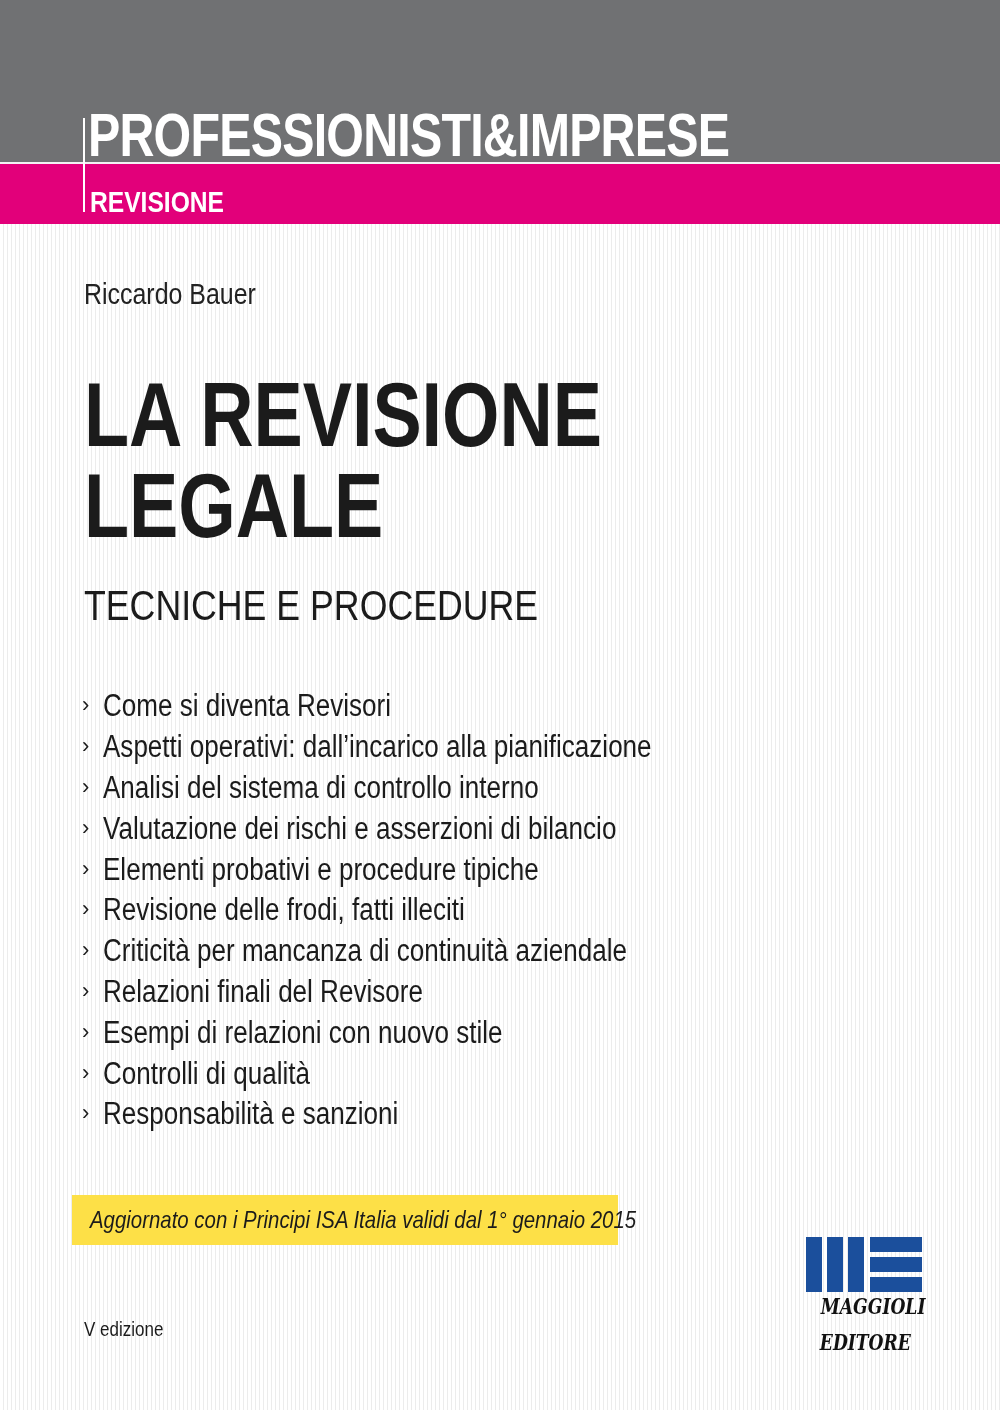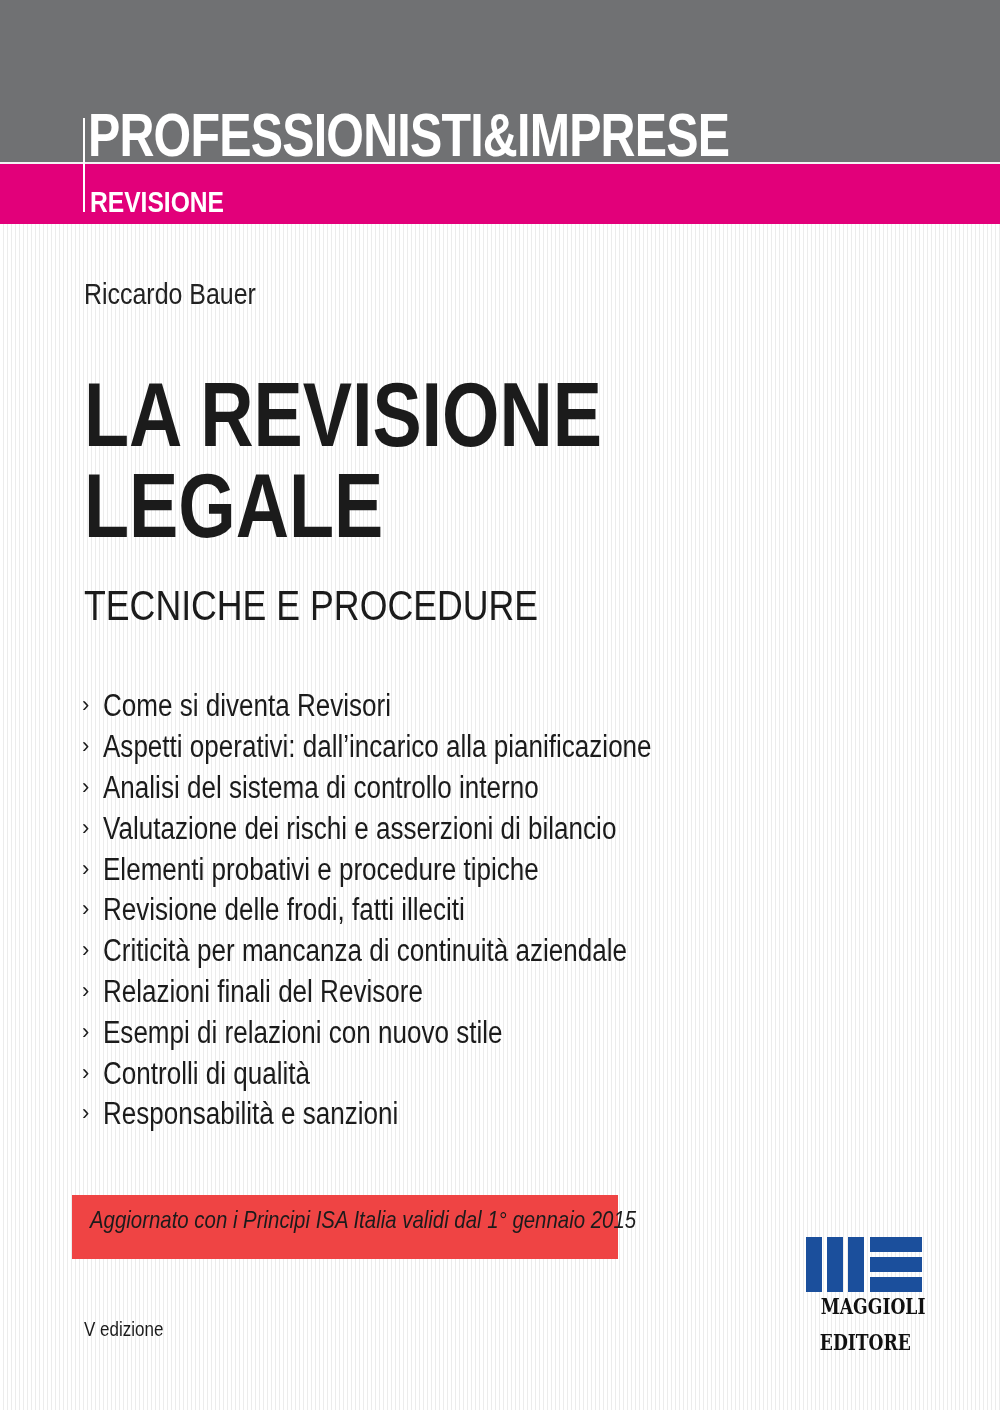--- a/index.html
+++ b/index.html
@@ -61,35 +61,35 @@
   }
   .topics .chev {
     width: 21px; font-size: 22px; color: #1b1b1b; display: inline-block; line-height: 1;
     position: relative; top: -1px;
   }
   .topics .label {
     display: inline-block; font-size: 31px; line-height: 34px;
     transform: scaleX(0.84); transform-origin: left center;
   }
   .banner {
-    position: absolute; left: 72px; top: 1195px; width: 546px; height: 64px;
-    background: #ef4444;
+    position: absolute; left: 72px; top: 1195px; width: 546px; height: 50px;
+    background: #fde047;
     text-align: right;
   }
   .banner span {
     position: absolute; left: 18px; top: 11px;
     font-style: italic; font-size: 24px; line-height: 28px; color: #1b1b1b;
     transform: scaleX(0.85); transform-origin: left top; white-space: nowrap;
   }
   .edition {
     position: absolute; left: 84px; top: 1318px;
     font-size: 20px; line-height: 22px; color: #1b1b1b;
     transform: scaleX(0.85); transform-origin: left top; white-space: nowrap;
   }
-  .logo { position: absolute; left: 806px; top: 1237px; width: 118px; height: 104px; }
+  .logo { position: absolute; left: 806px; top: 1237px; width: 118px; height: 104px; font-style: italic; }
   .logo .bars { position: absolute; left: 0; top: 0; width: 116px; height: 55px; }
   .logo .vbar { position: absolute; top: 0; width: 16px; height: 55px; background: #1b4f9c; }
   .logo .hbar { position: absolute; left: 64px; width: 52px; height: 15px; background: #1b4f9c; }
   .logo .name {
     position: absolute; left: 0; width: 118px; text-align: center;
     font-family: "DejaVu Serif", serif; font-weight: bold; color: #111;
     font-size: 22px; line-height: 22px;
   }
   .logo .name span { display: inline-block; transform: scaleX(0.78); transform-origin: center; white-space: nowrap; }
 </style>

